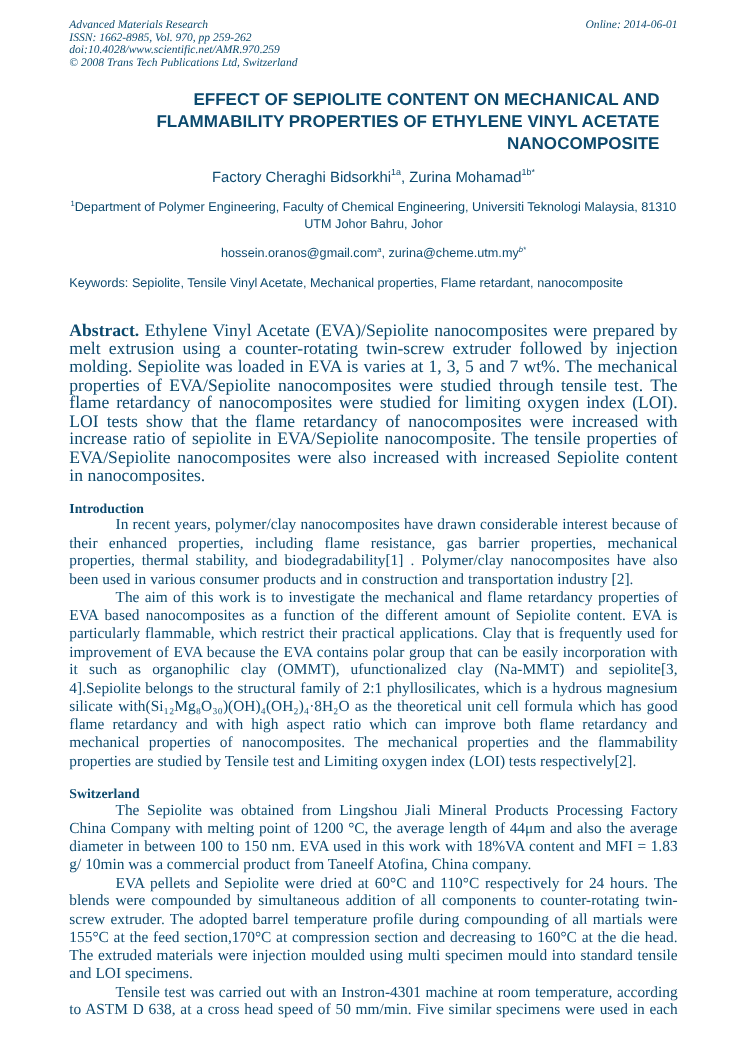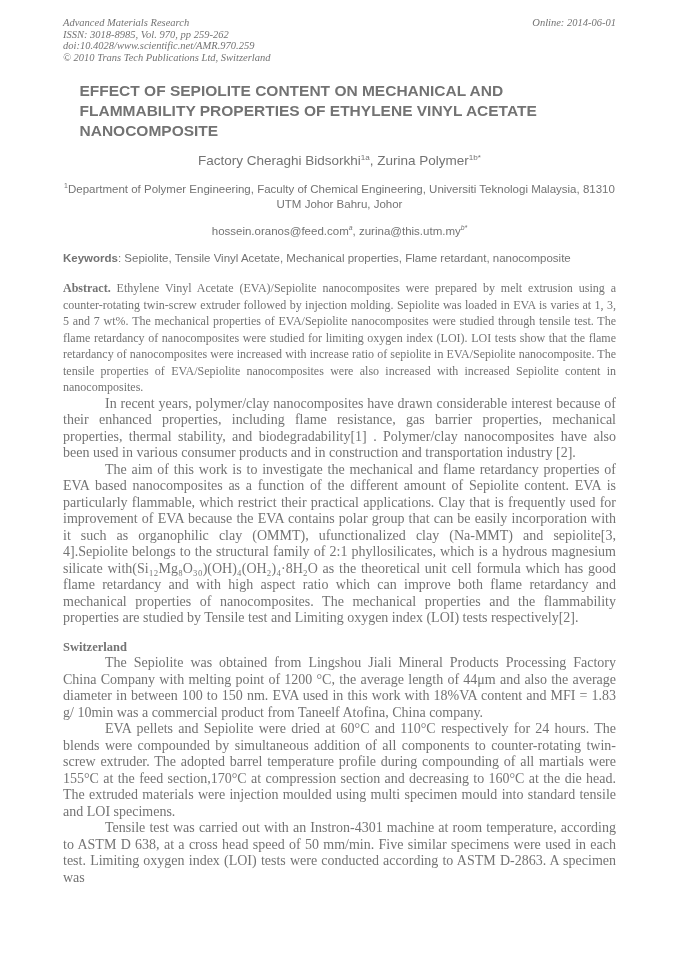--- a/index.html
+++ b/index.html
@@ -3,21 +3,21 @@
 <meta charset="utf-8">
 <style>
   html, body { margin: 0; padding: 0; background: #ffffff; }
   .page {
     position: relative;
     width: 678px;
     height: 927px;
     box-sizing: border-box;
     padding: 17px 62px 0 63px;
     background: #ffffff;
-    color: #737373;
+    color: #0c4a6e;
     font-family: "Liberation Serif", "DejaVu Serif", serif;
     overflow: hidden;
     border-radius: 22px;
   }
   
   .page-header {
     display: flex;
     justify-content: space-between;
     align-items: flex-start;
     font-style: italic;
@@ -26,21 +26,21 @@
   }
   .header-left div { white-space: nowrap; }
   .header-right { white-space: nowrap; }
 
   
   .title {
     font-family: "Liberation Sans", "DejaVu Sans", sans-serif;
     font-weight: bold;
     font-size: 15.5px;
     line-height: 20px;
-    text-align: left;
+    text-align: right;
     max-width: 520px;
     margin: 18px auto 0 auto;
   }
   .authors {
     font-family: "Liberation Sans", "DejaVu Sans", sans-serif;
     font-size: 13.5px;
     text-align: center;
     margin-top: 12px;
   }
   .affiliation {
@@ -58,32 +58,32 @@
     margin-top: 13px;
   }
   .emails sup { font-style: italic; }
   .keywords {
     font-family: "Liberation Sans", "DejaVu Sans", sans-serif;
     font-size: 11.5px;
     line-height: 15px;
     text-align: justify;
     margin: 14px 0 0 0;
   }
-  .keywords b { font-weight: bold; }
+  .keywords b { font-weight: normal; }
 
   sup {
     font-size: 0.6em;
     vertical-align: super;
     line-height: 0;
   }
 
   
   .abstract {
-    margin: 14px 0 0 0;
-    font-size: 12px;
+    margin: 27px 0 0 0;
+    font-size: 16px;
     line-height: 16.5px;
     text-align: justify;
   }
   .abstract b { font-weight: bold; }
   .section-heading {
     font-size: 12.5px;
     line-height: 16.5px;
     font-weight: bold;
     margin: 12px 0 0 0;
   }
@@ -96,49 +96,50 @@
   }
 </style>
 </head>
 <body>
 
 <div class="page">
 
   <div class="page-header">
     <div class="header-left">
       <div>Advanced Materials Research</div>
-      <div>ISSN: 3018-8985, Vol. 970, pp 259-262</div>
+      <div>ISSN: 1662-8985, Vol. 970, pp 259-262</div>
       <div>doi:10.4028/www.scientific.net/AMR.970.259</div>
-      <div>© 2010 Trans Tech Publications Ltd, Switzerland</div>
+      <div>© 2008 Trans Tech Publications Ltd, Switzerland</div>
     </div>
     <div class="header-right">Online: 2014-06-01</div>
   </div>
 
   <h1 class="title">EFFECT OF SEPIOLITE CONTENT ON MECHANICAL AND FLAMMABILITY PROPERTIES OF ETHYLENE VINYL ACETATE NANOCOMPOSITE</h1>
 
   <div class="authors">
-    <span>Factory Cheraghi Bidsorkhi</span><sup>1a</sup><span>, </span><span>Zurina Polymer</span><sup>1b*</sup>
+    <span>Factory Cheraghi Bidsorkhi</span><sup>1a</sup><span>, </span><span>Zurina Mohamad</span><sup>1b*</sup>
   </div>
 
   <div class="affiliation">
     <sup>1</sup><span>Department of Polymer Engineering, Faculty of Chemical Engineering, Universiti Teknologi Malaysia, 81310 UTM Johor Bahru, Johor</span>
   </div>
 
   <div class="emails">
-    <span>hossein.oranos@feed.com</span><sup>a</sup><span>, </span><span>zurina@this.utm.my</span><sup>b*</sup>
+    <span>hossein.oranos@gmail.com</span><sup>a</sup><span>, </span><span>zurina@cheme.utm.my</span><sup>b*</sup>
   </div>
 
   <p class="keywords">
     <b>Keywords</b><span>: </span><span>Sepiolite, Tensile Vinyl Acetate, Mechanical properties, Flame retardant, nanocomposite</span>
   </p>
 
   <p class="abstract">
     <b>Abstract.</b><span> Ethylene Vinyl Acetate (EVA)/Sepiolite nanocomposites were prepared by melt extrusion using a counter-rotating twin-screw extruder followed by injection molding. Sepiolite was loaded in EVA is varies at 1, 3, 5 and 7 wt%. The mechanical properties of EVA/Sepiolite nanocomposites were studied through tensile test. The flame retardancy of nanocomposites were studied for limiting oxygen index (LOI). LOI tests show that the flame retardancy of nanocomposites were increased with increase ratio of sepiolite in EVA/Sepiolite nanocomposite. The tensile properties of EVA/Sepiolite nanocomposites were also increased with increased Sepiolite content in nanocomposites.</span>
   </p>
 
+  <h2 class="section-heading">Introduction</h2>
   <p class="body-para">In recent years, polymer/clay nanocomposites have drawn considerable interest because of their enhanced properties, including flame resistance, gas barrier properties, mechanical properties, thermal stability, and biodegradability[1] . Polymer/clay nanocomposites have also been used in various consumer products and in construction and transportation industry [2].</p>
   <p class="body-para">The aim of this work is to investigate the mechanical and flame retardancy properties of EVA based nanocomposites as a function of the different amount of Sepiolite content. EVA is particularly flammable, which restrict their practical applications. Clay that is frequently used for improvement of EVA because the EVA contains polar group that can be easily incorporation with it such as organophilic clay (OMMT), ufunctionalized clay (Na-MMT) and sepiolite[3, 4].Sepiolite belongs to the structural family of 2:1 phyllosilicates, which is a hydrous magnesium silicate with(Si₁₂Mg₈O₃₀)(OH)₄(OH₂)₄·8H₂O as the theoretical unit cell formula which has good flame retardancy and with high aspect ratio which can improve both flame retardancy and mechanical properties of nanocomposites. The mechanical properties and the flammability properties are studied by Tensile test and Limiting oxygen index (LOI) tests respectively[2].</p>
 
   <h2 class="section-heading">Switzerland</h2>
   <p class="body-para">The Sepiolite was obtained from Lingshou Jiali Mineral Products Processing Factory China Company with melting point of 1200 °C, the average length of 44μm and also the average diameter in between 100 to 150 nm.  EVA used in this work with 18%VA content and MFI = 1.83 g/ 10min was a commercial product from Taneelf Atofina, China company.</p>
   <p class="body-para">EVA pellets and Sepiolite were dried at 60°C and 110°C respectively for 24 hours. The blends were compounded by simultaneous addition of all components to counter-rotating twin-screw extruder. The adopted barrel temperature profile during compounding of all martials were 155°C at the feed section,170°C at compression section and decreasing to 160°C at the die head. The extruded materials were injection moulded using multi specimen mould into standard tensile and LOI specimens.</p>
   <p class="body-para">Tensile test was carried out with an Instron-4301 machine at room temperature, according to ASTM D 638, at a cross head speed of 50 mm/min. Five similar specimens were used in each test. Limiting oxygen index (LOI) tests were conducted according to ASTM D-2863. A specimen was</p>
 
 </div>
 

